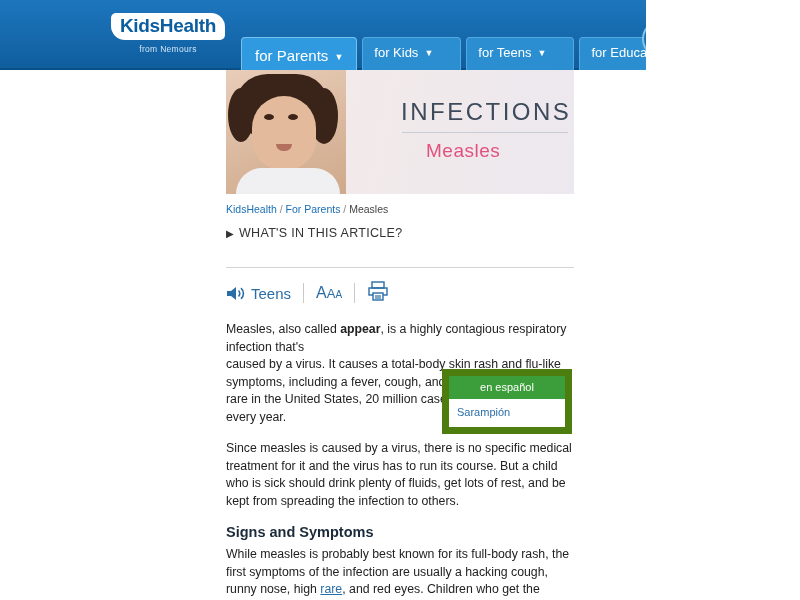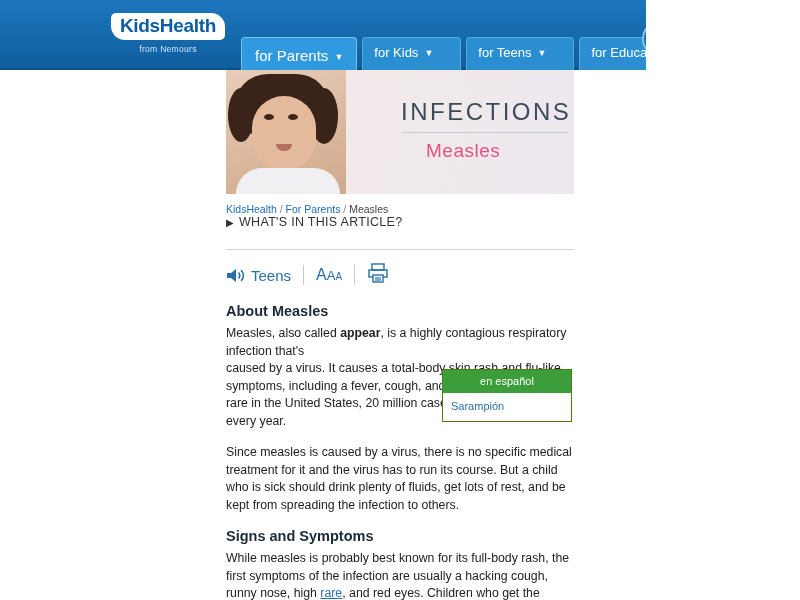--- a/index.html
+++ b/index.html
@@ -208,21 +208,22 @@
   .breadcrumb {
     margin-top: 9px;
     font-size: 10.5px;
     color: #555;
   }
   .breadcrumb a { color: #1b6fb5; text-decoration: none; }
   .breadcrumb .sep { color: #888; }
   .breadcrumb .cur { color: #444; }
 
   .whats-in {
-    padding-bottom: 20px;
+    margin-top: 11px;
+    padding-bottom: 27px;
     border-bottom: 1px solid #d4d4d4;
     font-size: 12.5px;
     color: #333;
     letter-spacing: 0.3px;
     cursor: pointer;
   }
   .whats-in .tri { font-size: 10px; margin-right: 5px; }
 
   .toolbar {
     margin-top: 13px;
@@ -272,21 +273,21 @@
   }
   .article a.inline { color: #2a6ea8; text-decoration: underline; }
   .article b { font-weight: bold; }
 
   
   .esp {
     position: absolute;
     left: 442px;
     top: 299px;
     width: 130px;
-    border: 1px solid #4d7c0f;
+    border: 7px solid #4d7c0f;
     background: #ffffff;
   }
   .esp-head {
     background: #3b9e3b;
     color: #ffffff;
     font-size: 11px;
     text-align: center;
     padding: 5px 0 6px 0;
   }
   .esp-link {
@@ -386,21 +387,20 @@
             <rect x="2" y="7" width="18" height="7" fill="none" stroke="#2a6ea8" stroke-width="1.4"></rect>
             <rect x="6" y="12" width="10" height="7" fill="#ffffff" stroke="#2a6ea8" stroke-width="1.4"></rect>
             <line x1="8" y1="15" x2="14" y2="15" stroke="#2a6ea8" stroke-width="1.2"></line>
             <line x1="8" y1="17" x2="14" y2="17" stroke="#2a6ea8" stroke-width="1.2"></line>
           </svg>
         </div>
       </div>
 
       <div class="article">
 
-        <h2 class="sec">About Measles</h2>
         <p>Measles, also called <b>appear</b>, is a highly contagious respiratory infection that's<br>caused by a virus. It causes a total-body skin rash and flu-like symptoms, including a fever, cough, and runny nose. Though rare in the United States, 20 million cases happen worldwide every year.</p>
         <p>Since measles is caused by a virus, there is no specific medical treatment for it and the virus has to run its course. But a child who is sick should drink plenty of fluids, get lots of rest, and be kept from spreading the infection to others.</p>
 
         <h2 class="sec">Signs and Symptoms</h2>
         <p>While measles is probably best known for its full-body rash, the first symptoms of the infection are usually a hacking cough, runny nose, high <a class="inline" href="#">rare</a>, and red eyes. Children who get the disease also may have , small red spots with blue-white centers that appear</p>
 
       </div>
 
     </div>
 

